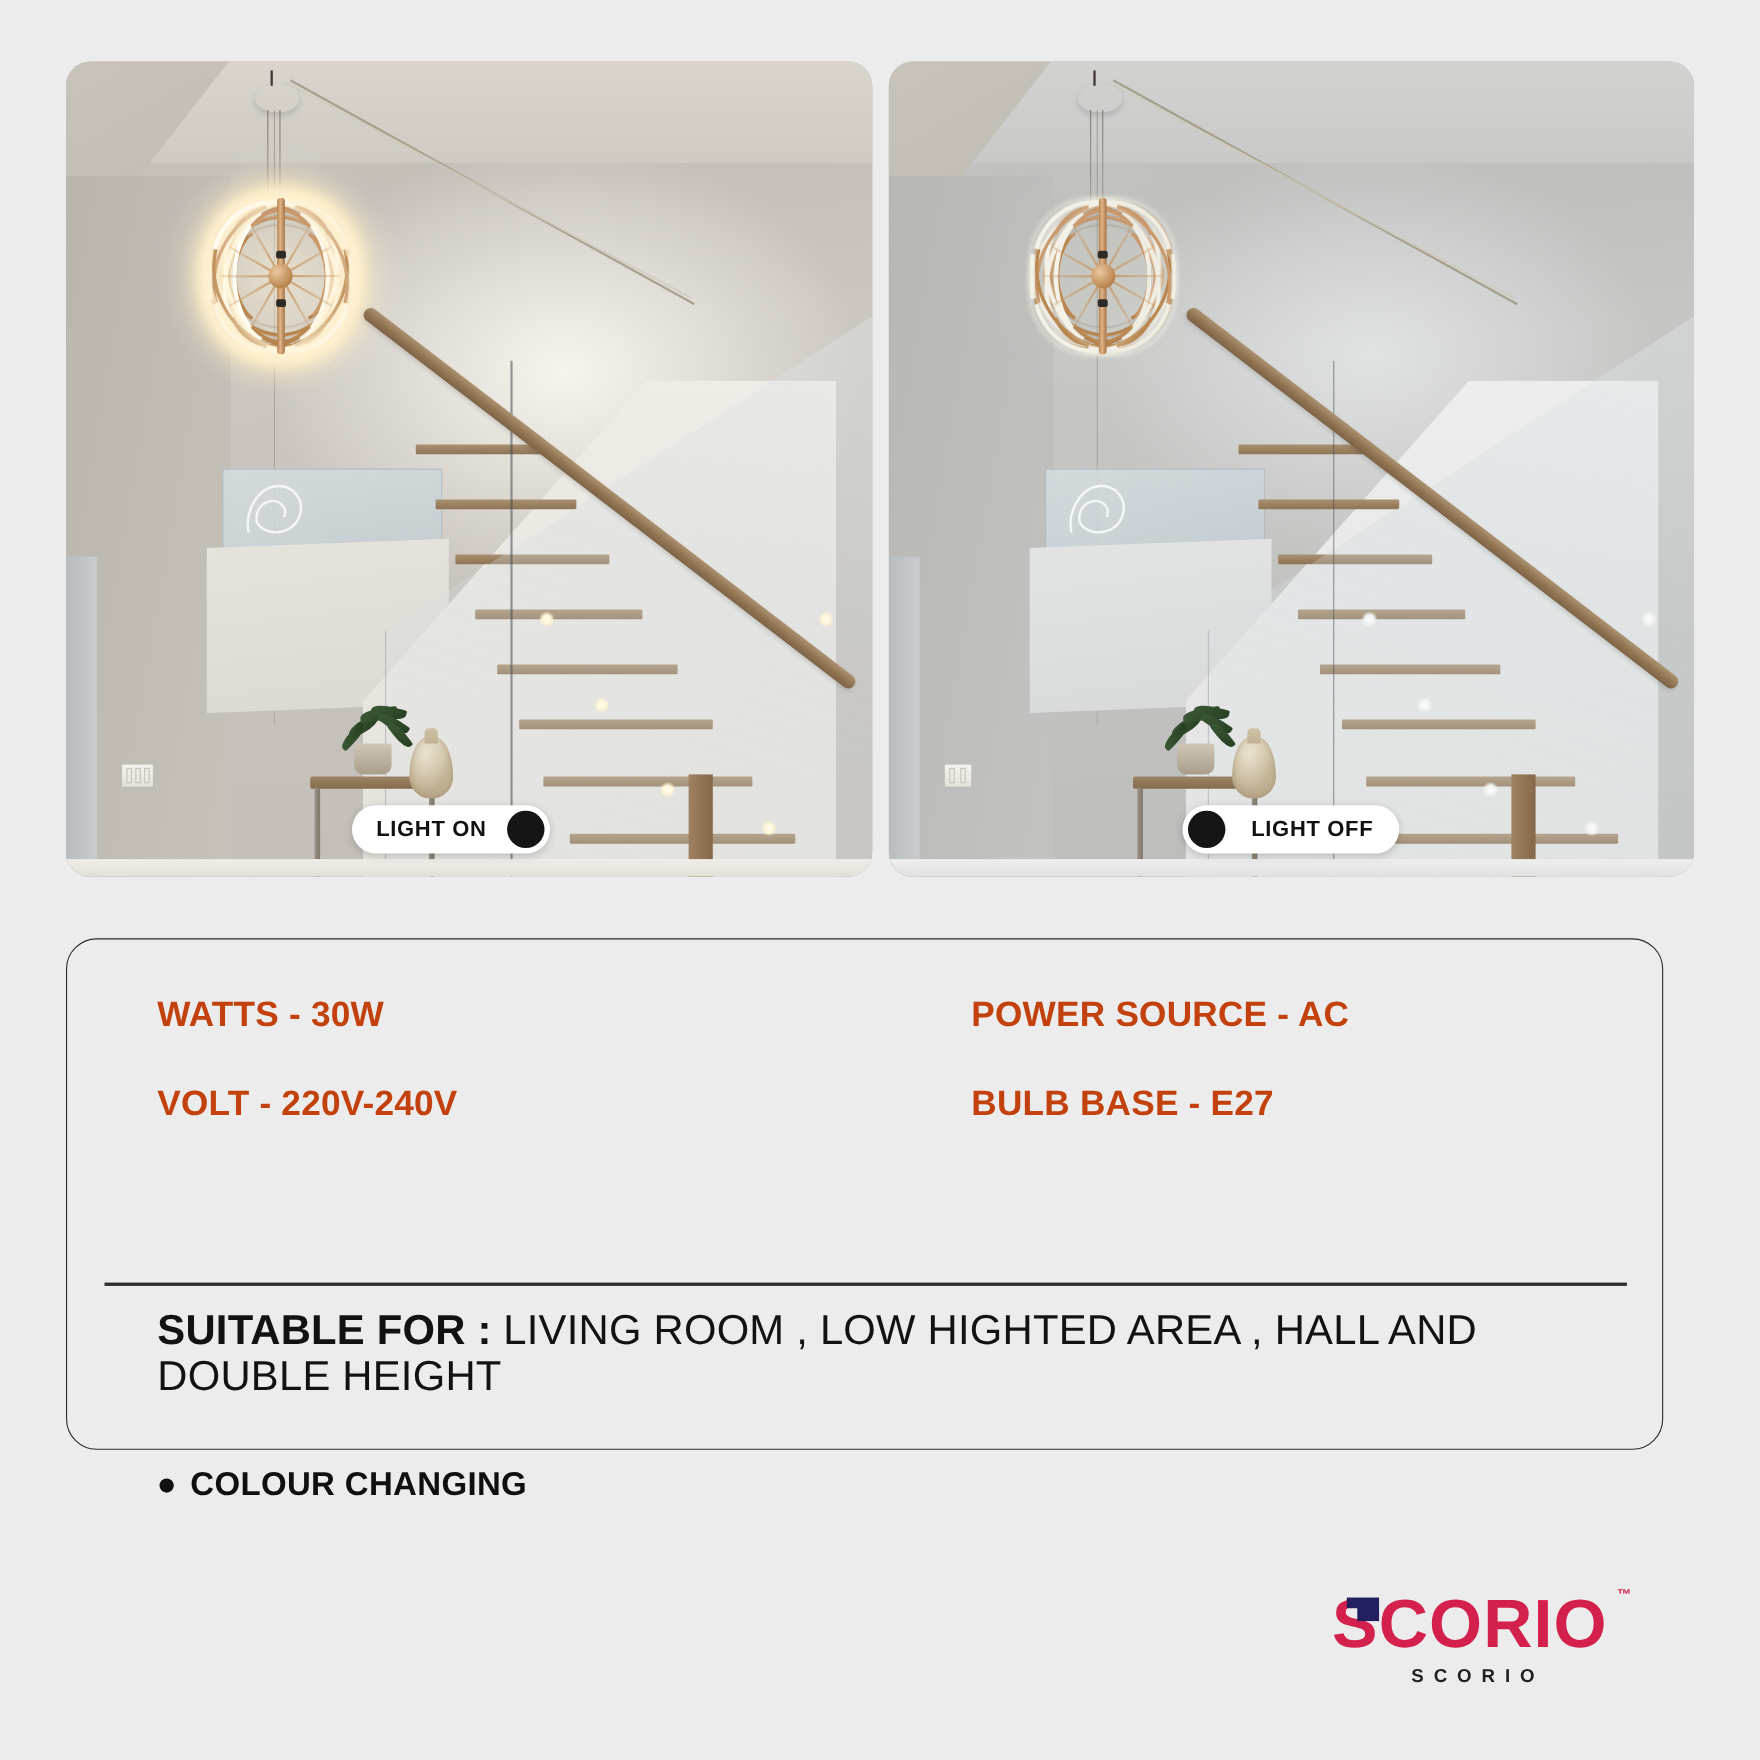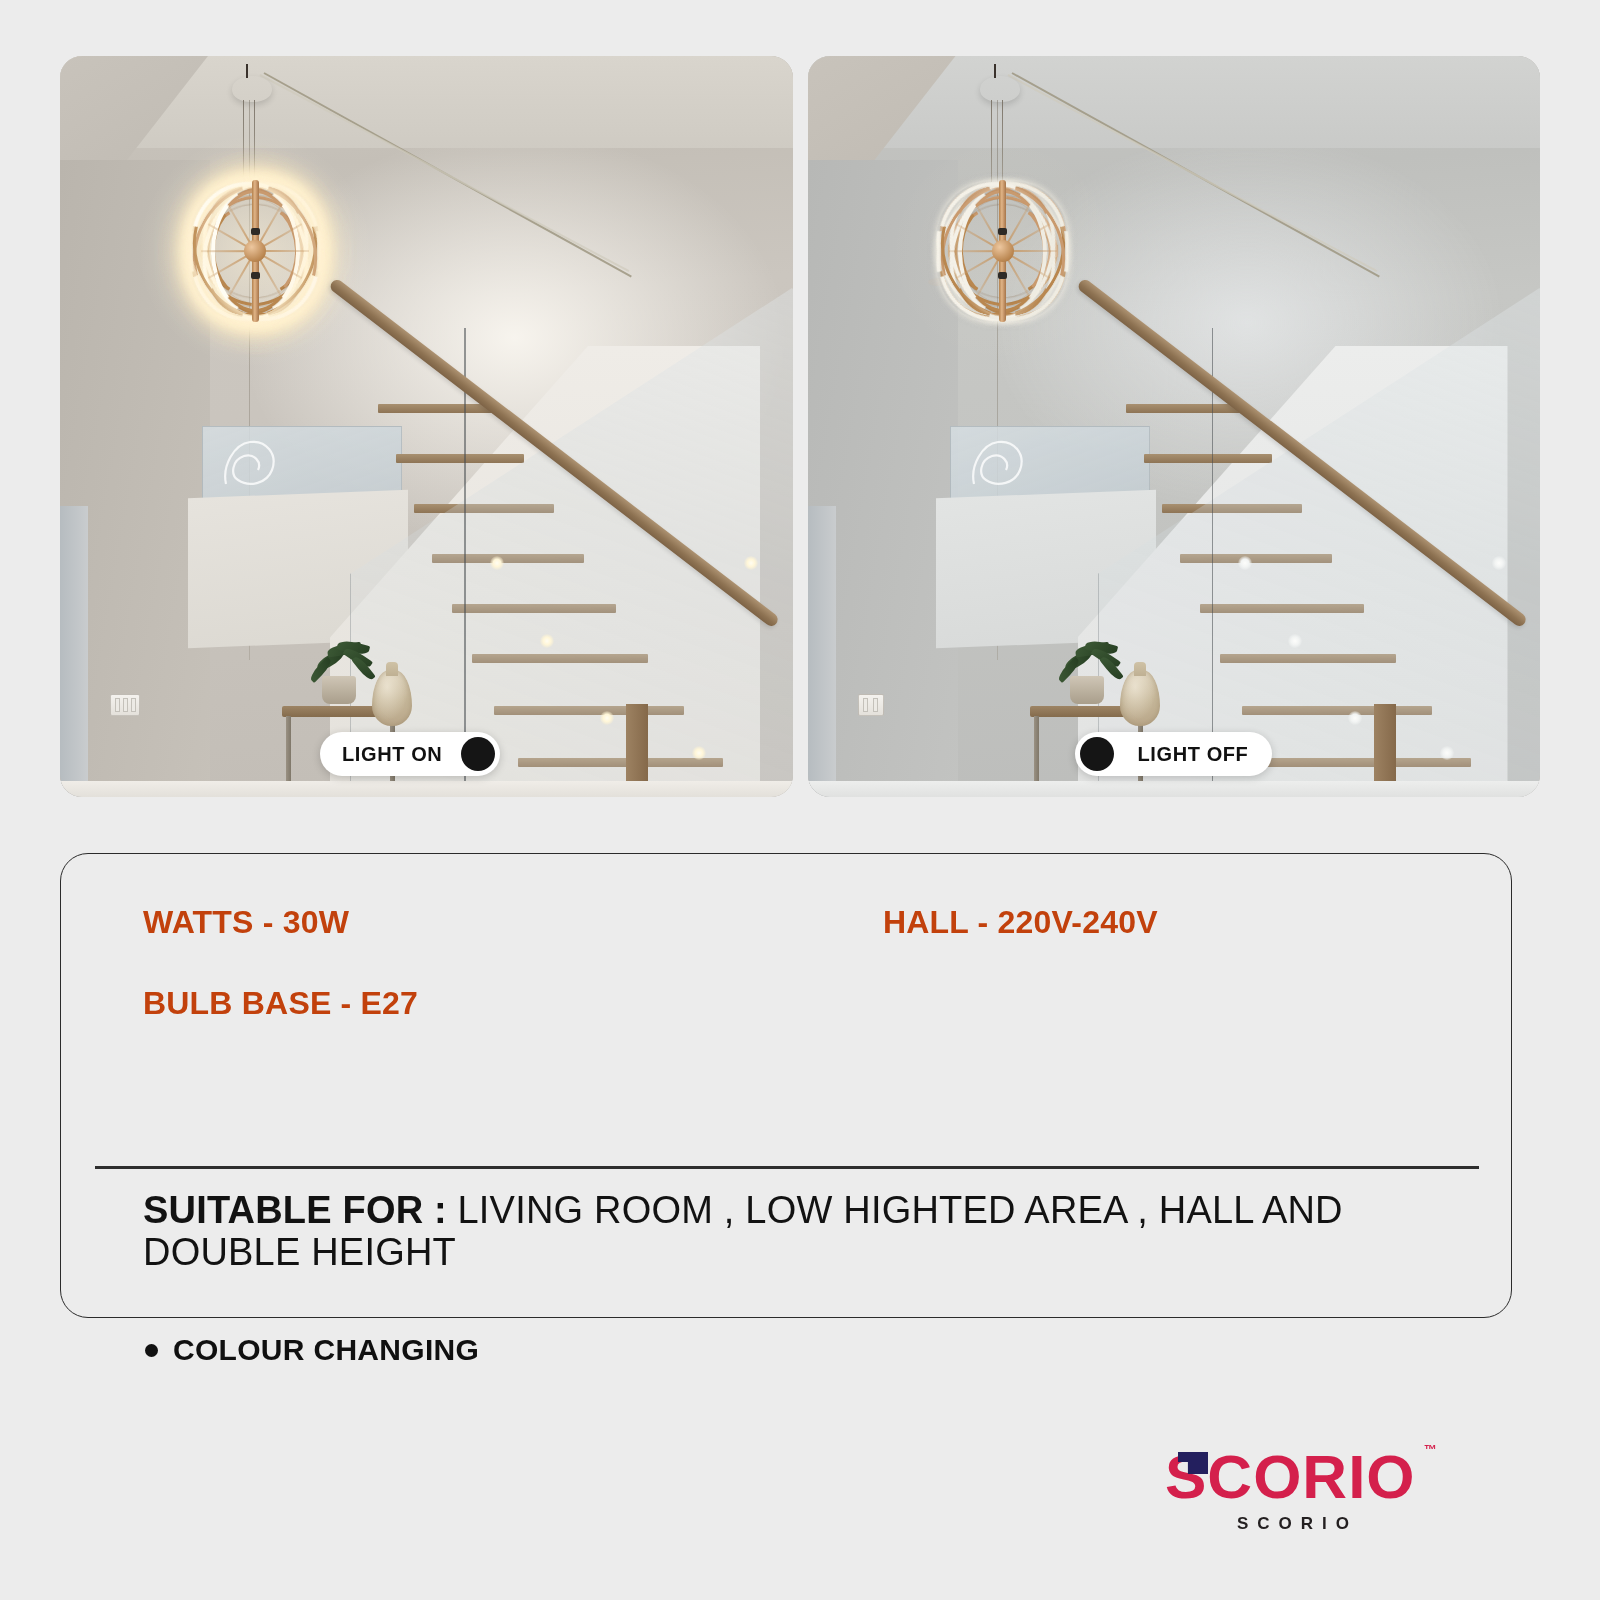--- a/index.html
+++ b/index.html
@@ -442,21 +442,21 @@
   .bullet-text {
     font-size:30px;
     font-weight:700;
     letter-spacing:.3px;
     color:#101010;
   }
 
   
   .logo {
     position:absolute;
-    left:1165px; top:1438px;
+    left:1211px; top:1438px;
     width:270px; height:112px;
   }
   .logo-word {
     position:absolute;
     left:0; top:8px;
     font-size:62px;
     font-weight:700;
     letter-spacing:1px;
     color:#D4204C;
     line-height:1;
@@ -710,21 +710,22 @@
     <div class="badge off">
       <span class="knob"></span>
       <span class="blabel">LIGHT OFF</span>
     </div>
   </div>
 </div>
 
 <div class="spec-card">
   <div class="spec-grid">
     <div class="spec-item">WATTS - 30W</div>
-    <div class="spec-item">HALL - 220V-240V</div>
+    <div class="spec-item">POWER SOURCE - AC</div>
+    <div class="spec-item">VOLT - 220V-240V</div>
     <div class="spec-item">BULB BASE - E27</div>
   </div>
 
   <div class="spec-divider"></div>
 
   <div class="suitable">
     <span class="sf-label">SUITABLE FOR :</span>
     <span class="sf-value">LIVING ROOM , LOW HIGHTED AREA , HALL AND DOUBLE HEIGHT</span>
   </div>
 </div>

